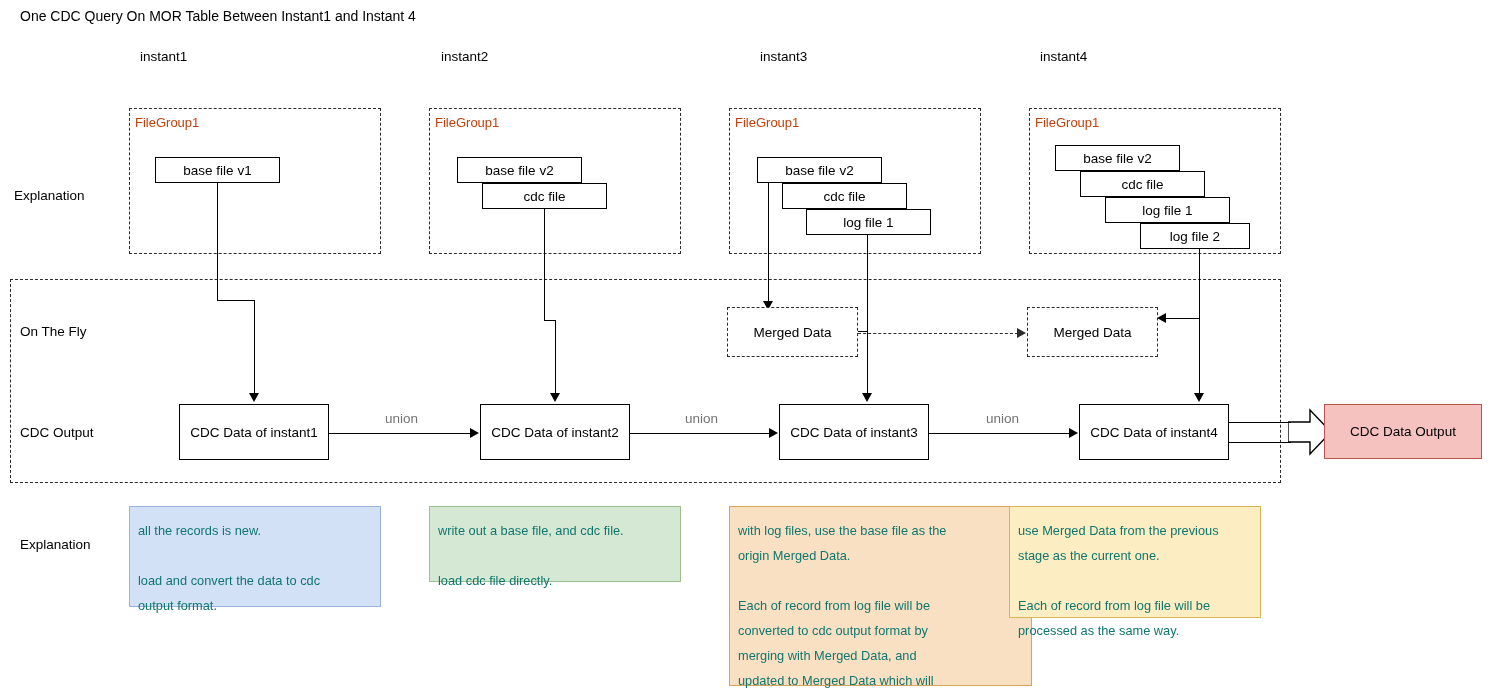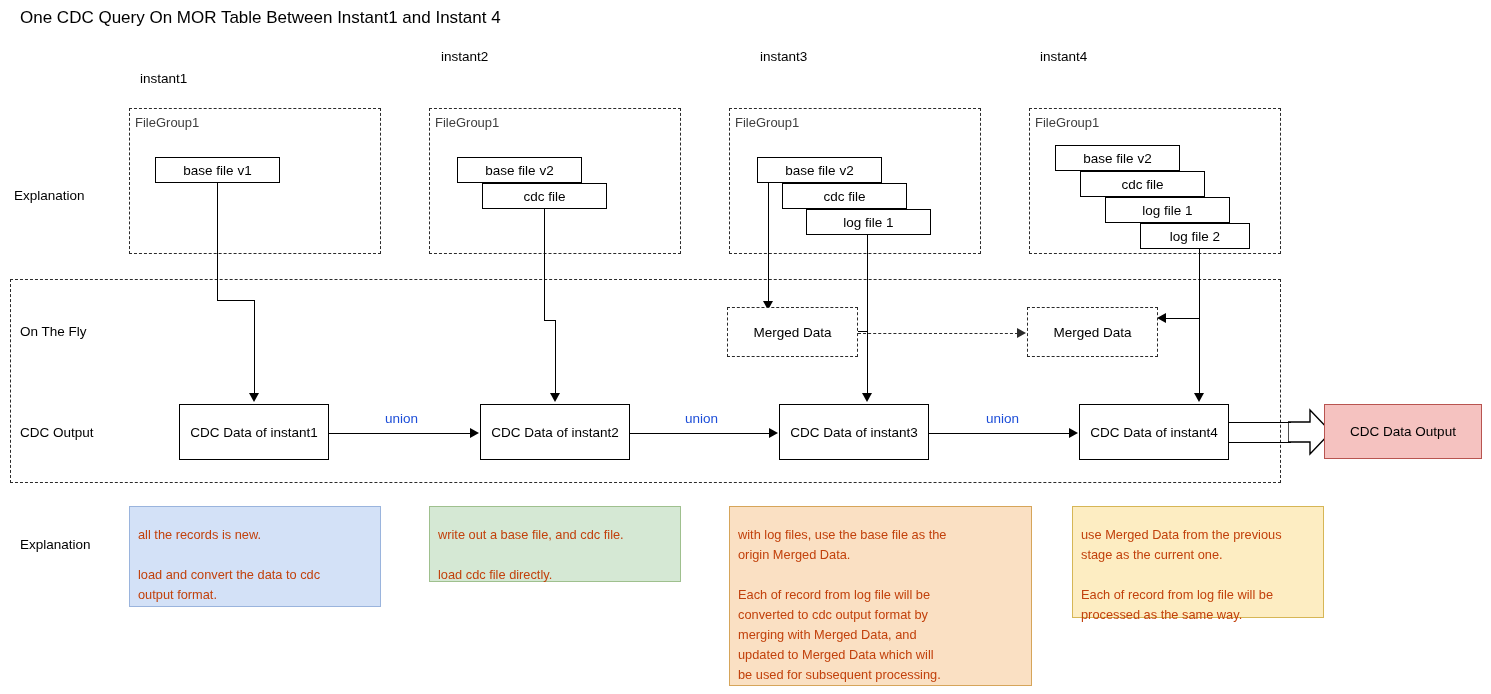--- a/index.html
+++ b/index.html
@@ -13,42 +13,42 @@
     width: 1491px;
     height: 694px;
     background: #ffffff;
     overflow: hidden;
   }
   .abs { position: absolute; }
 
   
   .title {
     left: 20px; top: 8px;
-    font-size: 17px; color: #000;
+    font-size: 14px; color: #000;
     white-space: nowrap;
   }
   .col-head {
     font-size: 13.5px; color: #000;
     white-space: nowrap; top: 49px;
   }
   .row-label {
     font-size: 13.5px; color: #000;
     white-space: nowrap;
   }
 
   
   .filegroup {
     border: 1.6px dashed #2b2b2b;
     top: 108px; height: 146px;
     background: transparent;
   }
   .fg-label {
     position: absolute;
     left: 5px; top: 6px;
-    font-size: 13px; color: #404040;
+    font-size: 13px; color: #c2410c;
     white-space: nowrap;
   }
   .bigdash {
     left: 10px; top: 279px;
     width: 1271px; height: 204px;
     border: 1.6px dashed #2b2b2b;
   }
 
   
   .filebox {
@@ -124,49 +124,49 @@
     border-bottom: 5px solid transparent;
     border-right: 9px solid #000;
   }
   .ar-right-open {
     width: 0; height: 0;
     border-top: 5px solid transparent;
     border-bottom: 5px solid transparent;
     border-left: 9px solid #2b2b2b;
   }
   .union-lbl {
-    font-size: 13.5px; color: #1d4ed8;
+    font-size: 13.5px; color: #737373;
     white-space: nowrap; top: 411px;
   }
 
   
   .expl {
     font-size: 12.8px;
-    line-height: 20px;
-    color: #c2410c;
-    padding: 18px 7px 9px 8px;
+    line-height: 25px;
+    color: #0f766e;
+    padding: 11px 7px 9px 8px;
     white-space: pre-wrap;
     top: 506px;
   }
   .expl-blue  { background: #d3e1f7; border: 1.3px solid #9ab4dd; }
   .expl-green { background: #d5e8d4; border: 1.3px solid #9fc08e; }
   .expl-org   { background: #fae0c3; border: 1.3px solid #d6a55a; }
   .expl-yel   { background: #fdedc2; border: 1.3px solid #d6b656; }
 
   
   .blockarrow { left: 1288px; top: 408px; width: 44px; height: 48px; }
 </style>
 </head>
 <body>
 
 <div id="canvas">
 
   <div class="abs title">One CDC Query On MOR Table Between Instant1 and Instant 4</div>
 
-  <div class="abs col-head" style="left:140px;margin-top:22px;">instant1</div>
+  <div class="abs col-head" style="left:140px;">instant1</div>
   <div class="abs col-head" style="left:441px;">instant2</div>
   <div class="abs col-head" style="left:740px;padding-left:20px;">instant3</div>
   <div class="abs col-head" style="left:1040px;">instant4</div>
 
   <div class="abs row-label" style="left:14px; top:188px;">Explanation</div>
   <div class="abs row-label" style="left:20px; top:324px;">On The Fly</div>
   <div class="abs row-label" style="left:20px; top:425px;">CDC Output</div>
   <div class="abs row-label" style="left:20px; top:537px;">Explanation</div>
 
   <div class="abs bigdash"></div>
@@ -257,19 +257,19 @@
 
 load cdc file directly.</div>
   <div class="abs expl expl-org" style="left:729px; width:303px; height:180px;">with log files, use the base file as the
 origin Merged Data.
 
 Each of record from log file will be
 converted to cdc output format by
 merging with Merged Data, and
 updated to Merged Data which will
 be used for subsequent processing.</div>
-  <div class="abs expl expl-yel" style="left:1072px; width:252px; height:112px;">use Merged Data from the previous
+  <div class="abs expl expl-yel" style="left:1009px; width:252px; height:112px;">use Merged Data from the previous
 stage as the current one.
 
 Each of record from log file will be
 processed as the same way.</div>
 
 </div>
 
 </body></html>

